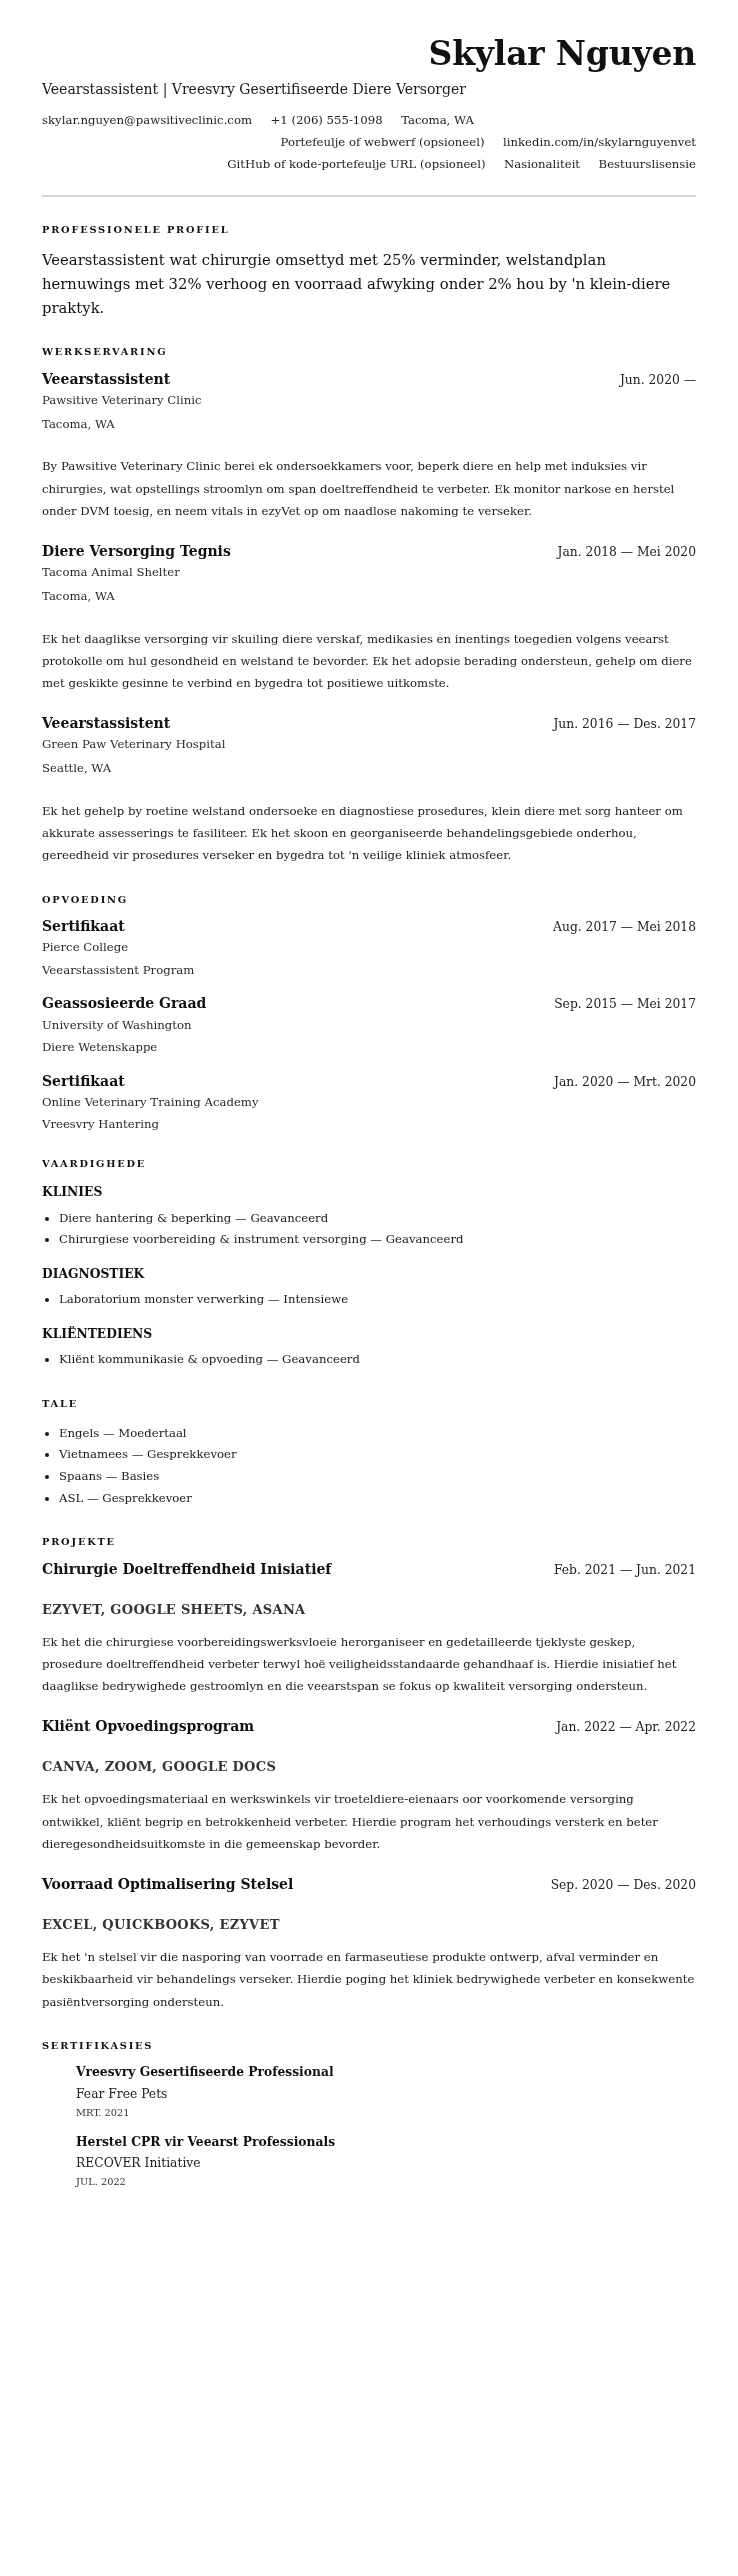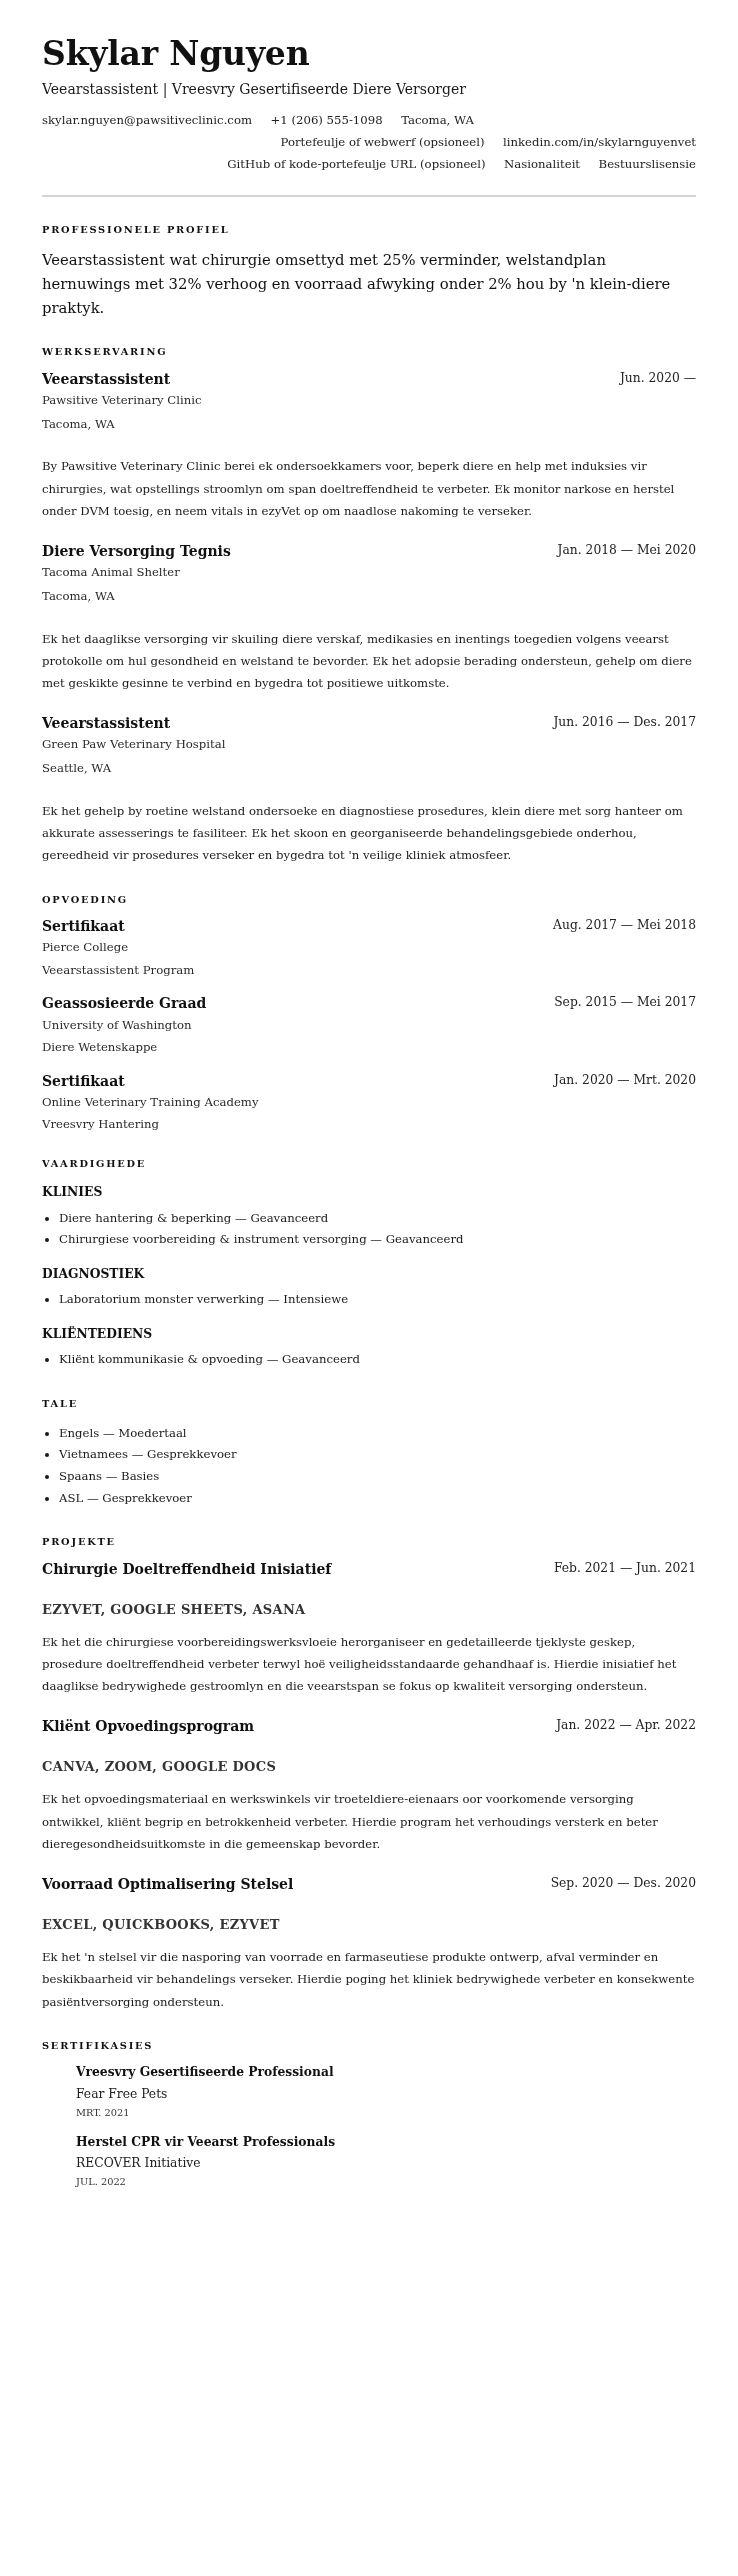--- a/index.html
+++ b/index.html
@@ -4,34 +4,34 @@
 <style>
   html, body { margin: 0; padding: 0; background: #ffffff; }
   body {
     width: 738px;
     min-height: 2576px;
     font-family: "DejaVu Serif", serif;
     color: #111111;
   }
   .page { padding: 36px 42px 24.6px 42px; box-sizing: border-box; width: 738px; }
 
-  .name { font-size: 33px; font-weight: bold; line-height: 1.1; margin: 0; letter-spacing: -0.2px; }
+  .name { font-size: 33px; font-weight: bold; line-height: 1.1; margin: 0; letter-spacing: -0.2px; text-align: right; }
   .headline { font-size: 14px; margin-top: 8.6px; color: #1a1a1a; }
   .contact-row { font-size: 11.7px; margin-top: 16px; color: #222; display: flex; gap: 18.5px; }
   .contact-row + .contact-row { margin-top: 8px; justify-content: flex-end; }
   .divider { height: 1.2px; background: #d4d4d8; margin: 24.6px 0 0 0; border: 0; }
 
   .section-title {
     font-size: 9.8px; font-weight: bold; letter-spacing: 1.8px; text-transform: uppercase;
     margin: 27px 0 13.5px 0;
   }
   .summary { font-size: 14.8px; line-height: 1.6; color: #111; margin: 0; }
 
   .entry { margin-bottom: 21px; }
-  .entry-head { display: flex; justify-content: space-between; align-items: flex-start; }
+  .entry-head { display: flex; justify-content: space-between; align-items: flex-end; }
   .entry-title { font-size: 14px; font-weight: bold; }
   .entry-date { font-size: 12.3px; color: #222; }
   .entry-sub { font-size: 11.7px; color: #2a2a2a; margin-top: 6.2px; }
   .entry-loc { font-size: 11.7px; color: #2a2a2a; margin-top: 9.8px; }
   .entry-desc { font-size: 11.7px; line-height: 1.9; color: #1a1a1a; margin-top: 24.6px; }
 
   .edu-entry { margin-bottom: 18.5px; }
   .edu-entry .entry-sub { margin-top: 6.2px; }
   .edu-entry .entry-loc { margin-top: 8.6px; }
 

